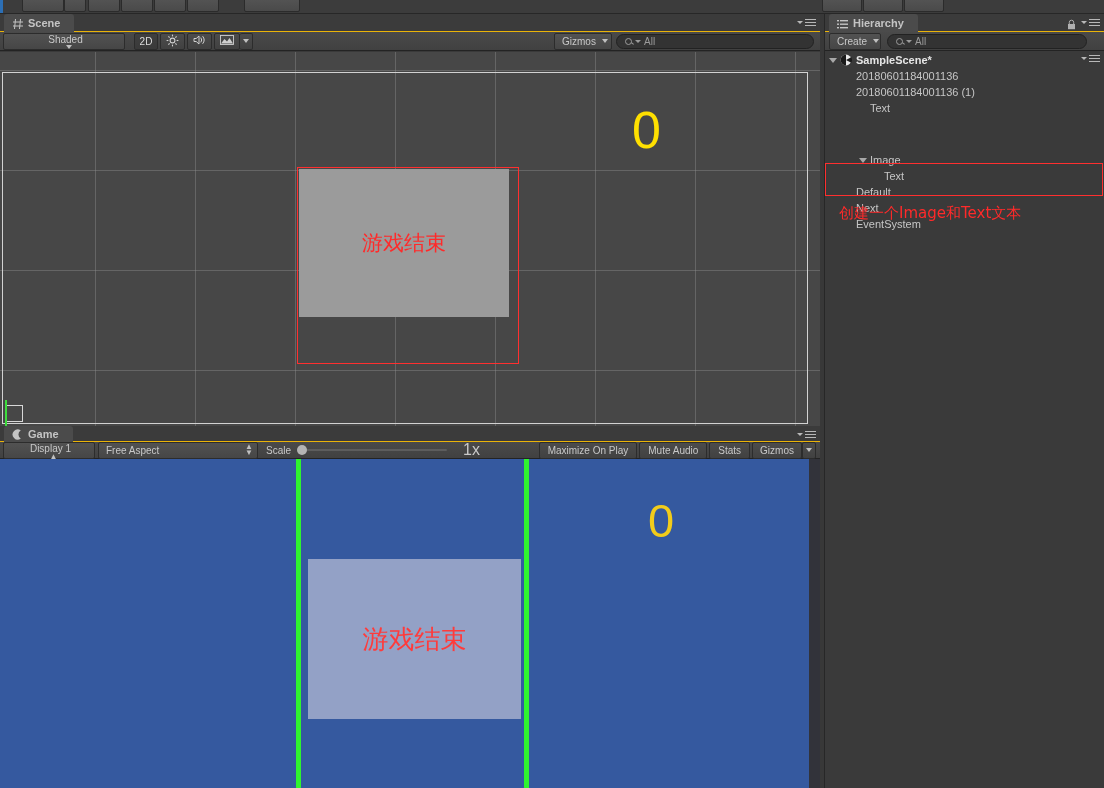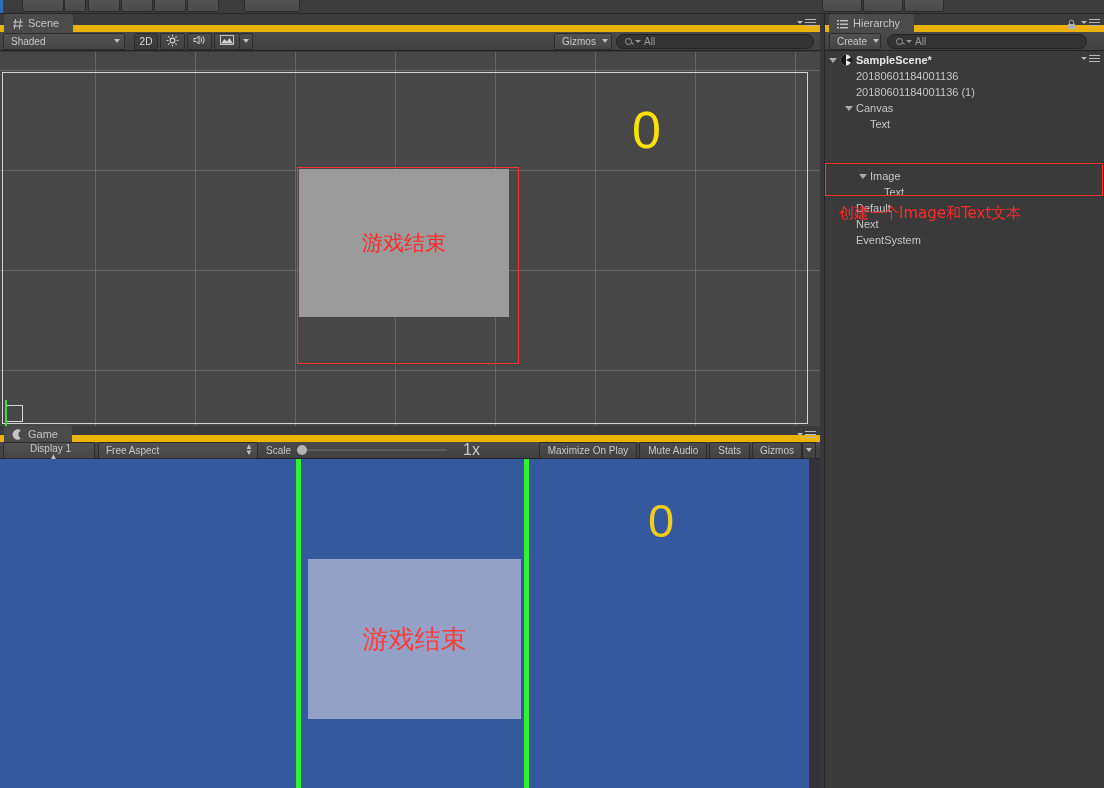--- a/index.html
+++ b/index.html
@@ -9,21 +9,22 @@
     font-family: "Liberation Sans", sans-serif;
     overflow: hidden;
   }
   #root { position: relative; width: 1104px; height: 788px; }
 
   
   .panel { position: absolute; background: #383838; }
   .tabbar {
     position: absolute; left: 0; top: 0; right: 0; height: 18px;
     background: #3b3b3b;
-    border-bottom: 7px solid #eab308;
+    border-bottom: 1px solid #eab308;
+    font-weight: bold;
   }
   .tab {
     position: absolute; left: 4px; top: 0; height: 18px;
     display: flex; align-items: center; gap: 4px;
     padding: 0 14px 0 8px;
     background: #4b4b4b;
     border-top-left-radius: 3px; border-top-right-radius: 3px;
     color: #c4c4c4; font-size: 11px; line-height: 18px;
     white-space: nowrap;
   }
@@ -186,21 +187,21 @@
       <span class="tiny-caret"></span>
       <span class="hamburger">
             <i></i>
             <i></i>
             <i></i>
           </span>
     </div>
   </div>
 
   <div class="toolrow" style="top:18px;">
-    <div class="dropdown" style="width:122px;margin-left:3px;">
+    <div class="dropdown" style="width:122px;margin-left:3px;flex-direction:column;">
       <span>Shaded</span>
       <span class="caret-d"></span>
     </div>
     <div class="tbtn on" style="margin-left:9px;width:24px;">
       <span>2D</span>
     </div>
     <div class="tbtn flat" style="width:25px;">
       <span>
         <svg width="13" height="13" viewBox="0 0 13 13">
           <circle cx="6.5" cy="6.5" r="2.4" fill="none" stroke="#d0d0d0" stroke-width="1.1"></circle>
@@ -411,24 +412,20 @@
 
     <div id="hrows">
           <div class="hrow" style="padding-left: 20px;">
             <span style="display: inline-block; width: 11px; flex: 0 0 auto;"></span>
             <span>20180601184001136</span>
           </div>
           <div class="hrow" style="padding-left: 20px;">
             <span style="display: inline-block; width: 11px; flex: 0 0 auto;"></span>
             <span>20180601184001136 (1)</span>
           </div>
-          <div class="hrow" style="padding-left: 20px;">
-            <span class="foldarrow"></span>
-            <span>Canvas</span>
-          </div>
           <div class="hrow" style="padding-left: 34px;">
             <span style="display: inline-block; width: 11px; flex: 0 0 auto;"></span>
             <span>Text</span>
           </div>
           <div class="hrow" style="padding-left: 34px; margin-top: 36px;">
             <span class="foldarrow"></span>
             <span>Image</span>
           </div>
           <div class="hrow" style="padding-left: 48px;">
             <span style="display: inline-block; width: 11px; flex: 0 0 auto;"></span>

